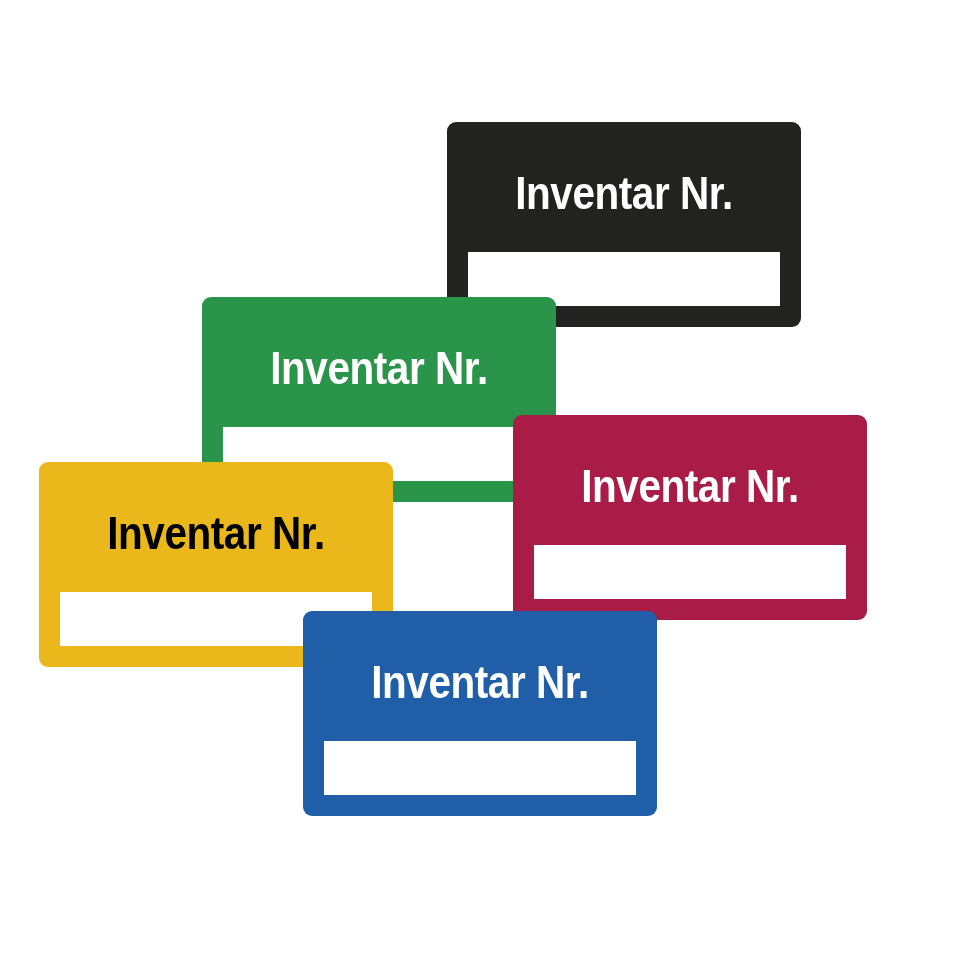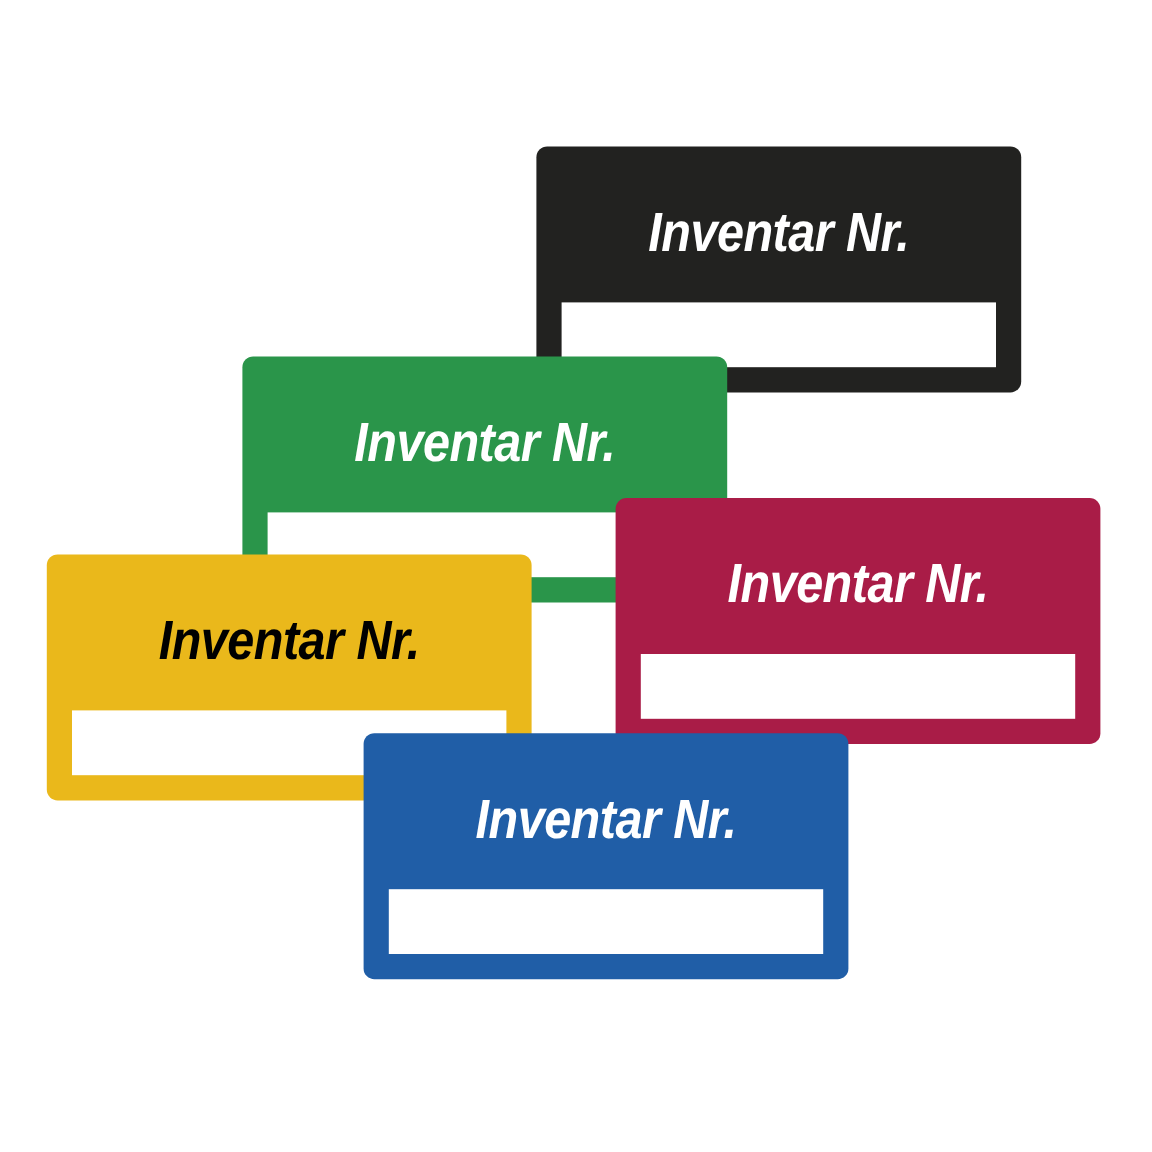--- a/index.html
+++ b/index.html
@@ -1,20 +1,19 @@
 <!DOCTYPE html>
 <html><head>
 <meta charset="utf-8">
 <style>
   html, body { margin: 0; padding: 0; }
   body { width: 960px; height: 960px; background: #ffffff; position: relative; overflow: hidden; }
   .label {
-    position: absolute; width: 404px; height: 205px; border-radius: 9px;
+    position: absolute; width: 354px; height: 205px; border-radius: 9px;
     box-sizing: border-box;
-    font-style: italic;
   }
   .label-title {
     position: absolute; left: 0; right: 0; top: 44px; text-align: center;
     font-family: "Liberation Sans", sans-serif; font-weight: bold; font-size: 46px;
     letter-spacing: -0.5px; transform: scaleX(0.88); transform-origin: center;
     line-height: 54px;
   }
   .label-field {
     position: absolute; left: 21px; right: 21px; top: 130px; height: 54px;
     background: #ffffff;

